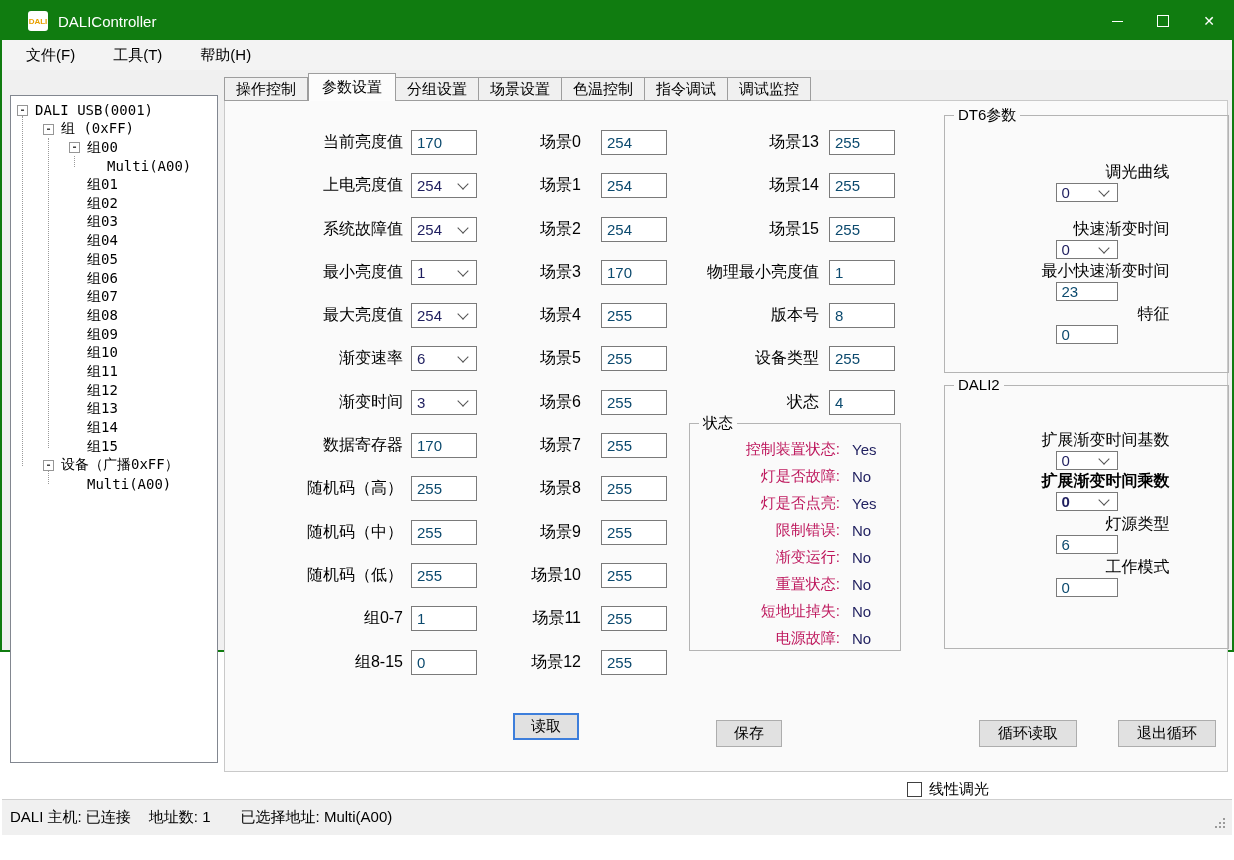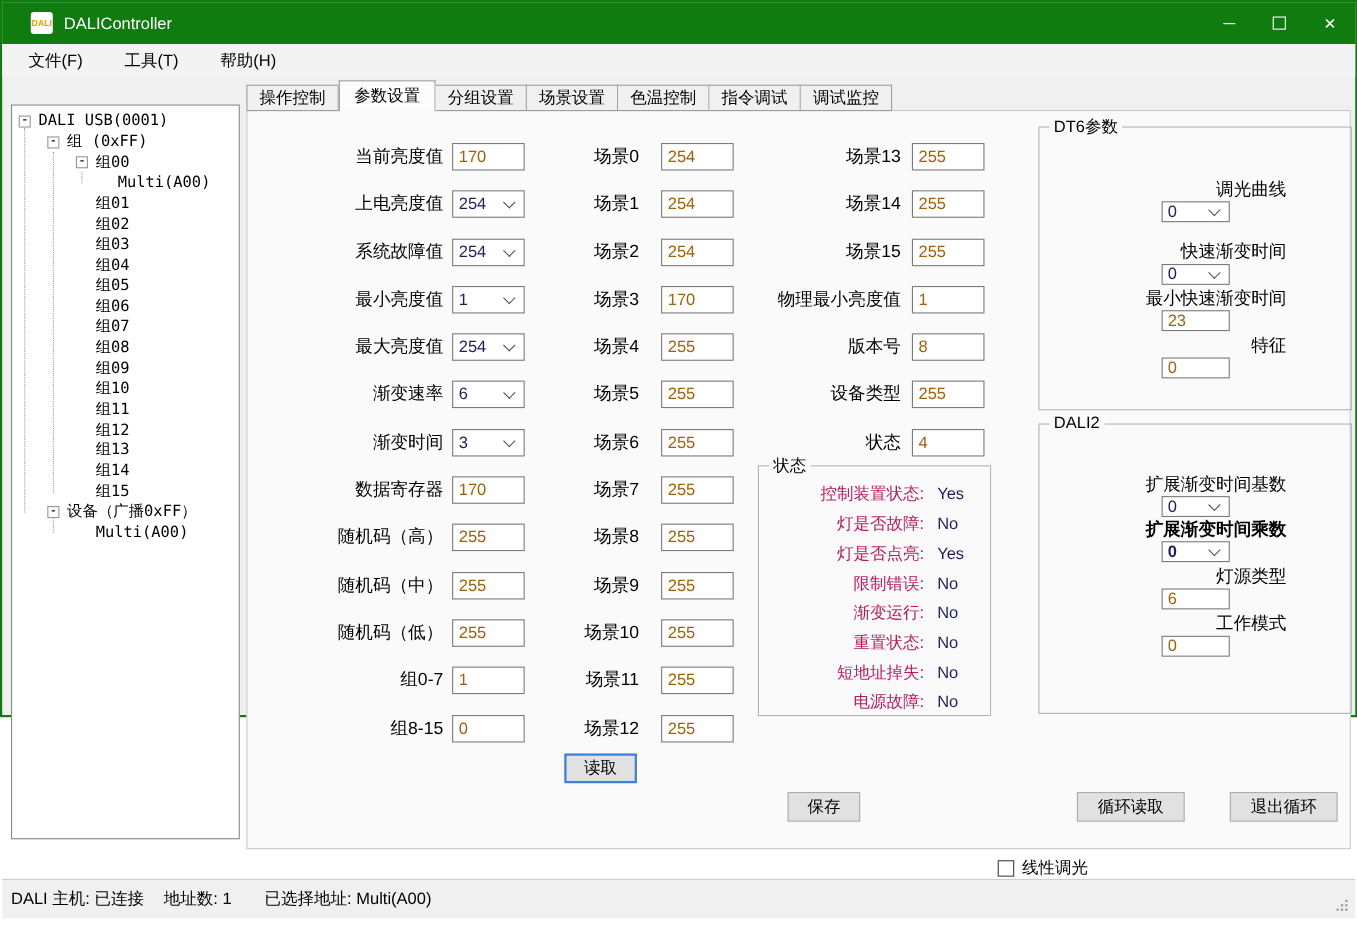--- a/index.html
+++ b/index.html
@@ -37,21 +37,21 @@
   .tabpage{position:absolute;left:222px;top:98px;width:1004px;height:672px;background:#fafafa;
            border:1px solid #c9c9c9;box-sizing:border-box;z-index:2;}
   
   .fcol{position:absolute;top:29px;}
   .frow{display:flex;align-items:center;height:25px;margin-bottom:18.3px;}
   .flabel{text-align:right;font-size:16px;color:#000;flex:none;}
   .col1{left:48px;}  .col1 .flabel{width:130px;margin-right:8px;}
   .col2{left:270px;} .col2 .flabel{width:86px;margin-right:20px;}
   .col3{left:462px;} .col3 .flabel{width:132px;margin-right:10px;}
   .tbox{width:66px;height:25px;border:1px solid #7a7a7a;background:#fff;box-sizing:border-box;
-        font:15px "Liberation Sans",sans-serif;color:#a16207;padding:0 2px 0 5px;}
+        font:15px "Liberation Sans",sans-serif;color:#0c4a6e;padding:0 2px 0 5px;}
   .combo{width:66px;height:25px;border:1px solid #7a7a7a;background:#fff;box-sizing:border-box;
          display:flex;align-items:center;font-size:15px;color:#1f1f5f;padding-left:5px;}
   .chev{width:7px;height:7px;border-right:1.5px solid #545454;border-bottom:1.5px solid #545454;
         transform:rotate(45deg);margin-left:auto;margin-right:9px;margin-top:-3px;flex:none;}
   
   .gbox{position:absolute;border:1px solid #b4b4b4;box-sizing:border-box;}
   .gtitle{position:absolute;top:-10px;left:9px;background:#fafafa;padding:0 4px;font-size:15px;color:#000;}
   .statusgrp{left:464px;top:322px;width:212px;height:228px;padding-top:12px;}
   .srow{display:flex;align-items:center;height:27px;}
   .slabel{width:150px;text-align:right;font-size:15px;color:#be185d;flex:none;}
@@ -392,21 +392,21 @@
       <div class="grow">
             <span class="flabel">灯源类型</span>
             <input class="tbox" value="6" style="">
           </div>
       <div class="grow">
             <span class="flabel">工作模式</span>
             <input class="tbox" value="0" style="">
           </div>
     </div>
 
-    <div class="btn focused" style="left:288px;top:584px;width:66px;">读取</div>
+    <div class="btn focused" style="left:288px;top:612px;width:66px;">读取</div>
     <div class="btn" style="left:491px;top:619px;width:66px;">保存</div>
     <div class="btn" style="left:754px;top:619px;width:98px;">循环读取</div>
     <div class="btn" style="left:893px;top:619px;width:98px;">退出循环</div>
   </div>
 
   <div class="checkrow">
     <span class="cbox"></span>
     <span class="clabel">线性调光</span>
   </div>
 

